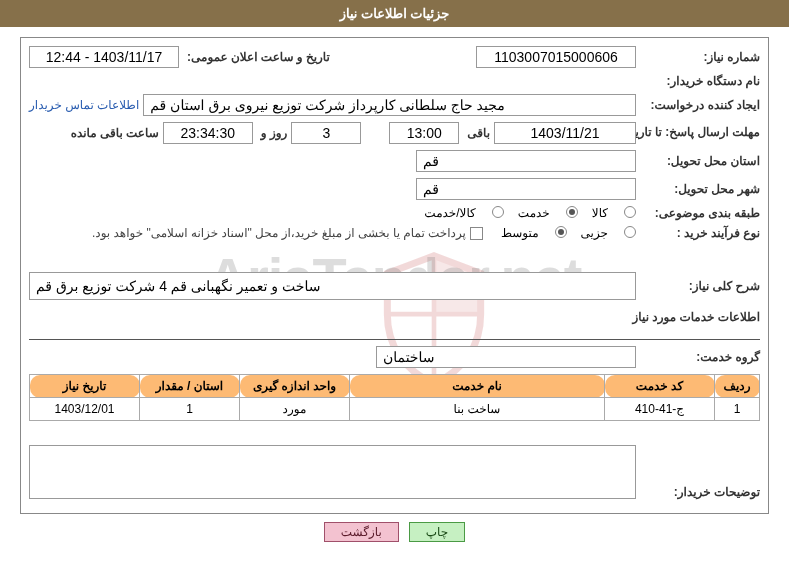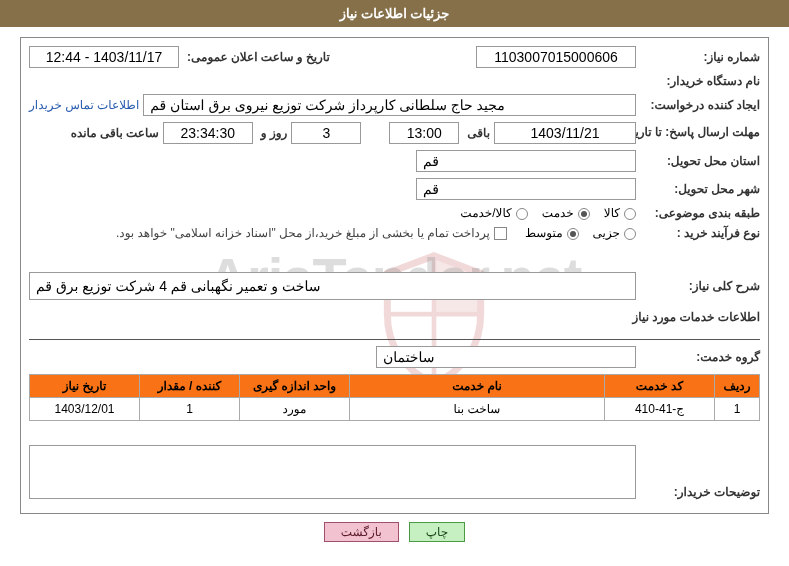--- a/index.html
+++ b/index.html
@@ -51,21 +51,21 @@
   text-align: center;
   direction: rtl;
   min-height: 18px;
   display: inline-flex;
   align-items: center;
   justify-content: center;
 }
 .field-right { justify-content: flex-end; text-align: right; }
 .link { color: #2a5db0; cursor: pointer; font-size: 12px; }
 .radio-group { display: flex; gap: 14px; align-items: center; }
-.radio-item { display: flex; align-items: flex-end; gap: 4px; font-size: 12px; }
+.radio-item { display: flex; align-items: flex-start; gap: 16px; font-size: 12px; }
 .radio-dot {
   width: 12px; height: 12px; border: 1px solid #888; border-radius: 50%;
   display: inline-flex; align-items: center; justify-content: center; background: #fff;
 }
 .radio-dot.checked::after {
   content: ""; width: 6px; height: 6px; background: #555; border-radius: 50%;
 }
 .checkbox {
   width: 13px; height: 13px; border: 1px solid #888; display: inline-block; background: #fff;
 }
@@ -80,22 +80,23 @@
   border-collapse: collapse;
   margin-top: 6px;
 }
 .table th, .table td {
   border: 1px solid #aaa;
   padding: 4px 6px;
   font-size: 12px;
   text-align: center;
 }
 .table th {
-  background: #f97316;
-  font-weight: bold;
+  background: #fdba74;
+  font-weight: bold;
+  border-radius: 10px;
 }
 .big-box {
   border: 1px solid #999;
   height: 54px;
   background: #fff;
   flex: 1;
 }
 .buttons-row {
   display: flex; justify-content: center; gap: 10px;
   margin-top: 4px;
@@ -245,21 +246,21 @@
       <span class="field field-right" style="width:260px">ساختمان</span>
     </div>
 
     <table class="table">
       <thead>
         <tr>
           <th style="width:45px">ردیف</th>
           <th style="width:110px">کد خدمت</th>
           <th>نام خدمت</th>
           <th style="width:110px">واحد اندازه گیری</th>
-          <th style="width:100px">کننده / مقدار</th>
+          <th style="width:100px">استان / مقدار</th>
           <th style="width:110px">تاریخ نیاز</th>
         </tr>
       </thead>
       <tbody>
         <tr>
           <td>1</td>
           <td>ج-41-410</td>
           <td>ساخت بنا</td>
           <td>مورد</td>
           <td>1</td>

